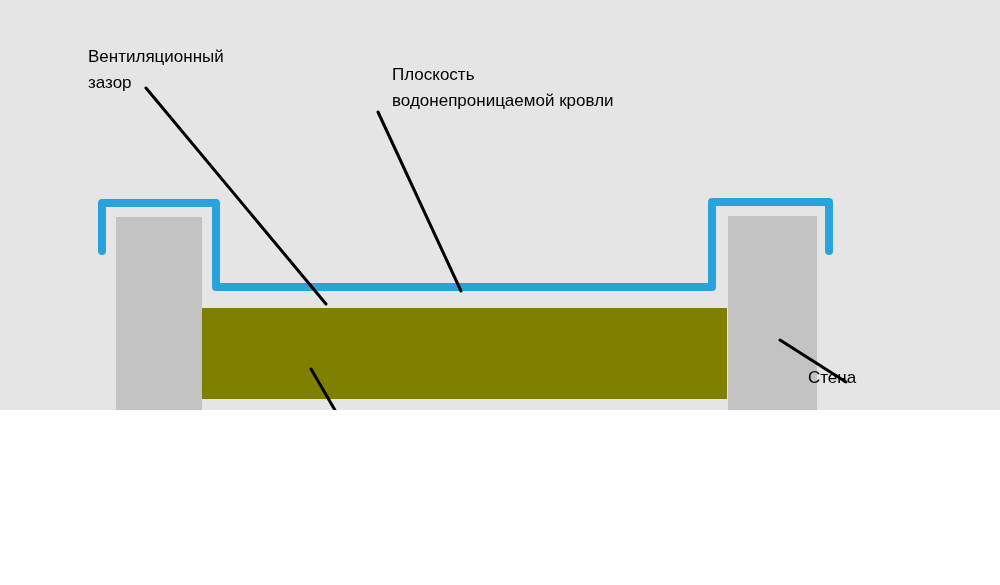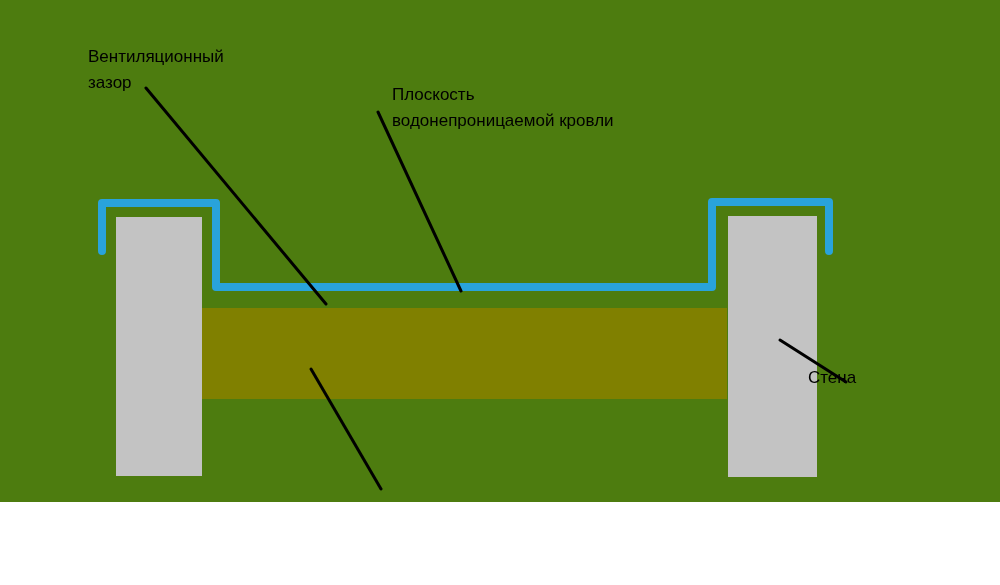--- a/index.html
+++ b/index.html
@@ -4,38 +4,38 @@
 <style>
   html, body {
     margin: 0;
     padding: 0;
     background: #ffffff;
     font-family: "Liberation Sans", sans-serif;
   }
   .canvas {
     position: relative;
     width: 1000px;
-    height: 502px;
-    background: #4d7c0f;
+    height: 410px;
+    background: #e5e5e5;
     overflow: hidden;
   }
   .canvas svg {
     position: absolute;
     left: 0;
     top: 0;
   }
   .label {
     position: absolute;
     color: #000000;
     font-size: 17px;
     line-height: 26px;
     white-space: pre-line;
   }
   .label-ventilation { left: 88px;  top: 44px;  }
-  .label-roof        { left: 392px; top: 82px;  }
+  .label-roof        { left: 392px; top: 62px;  }
   .label-wall        { left: 808px; top: 365px; }
   .label-insulation  { left: 398px; top: 477px; }
 </style>
 </head>
 <body>
 
 <div class="canvas">
 
   <svg width="1000" height="585" viewBox="0 0 1000 585">
 

